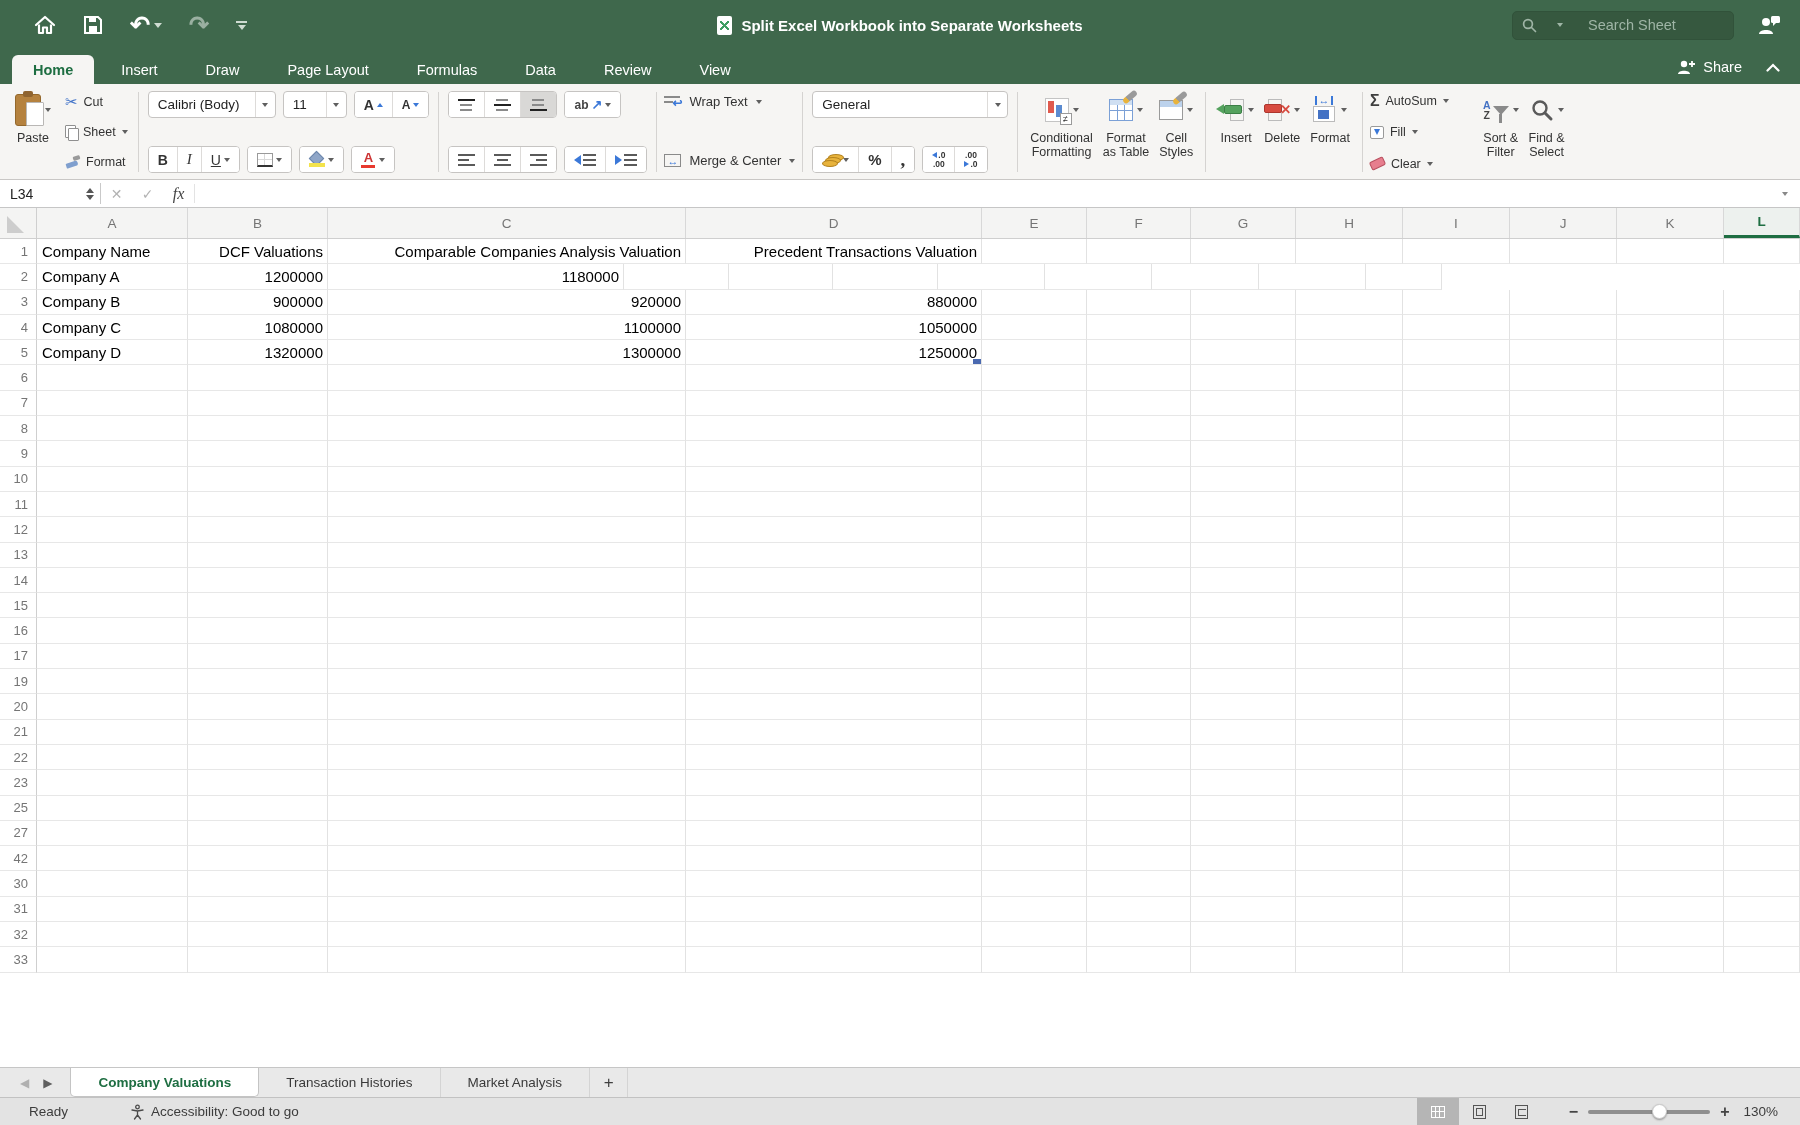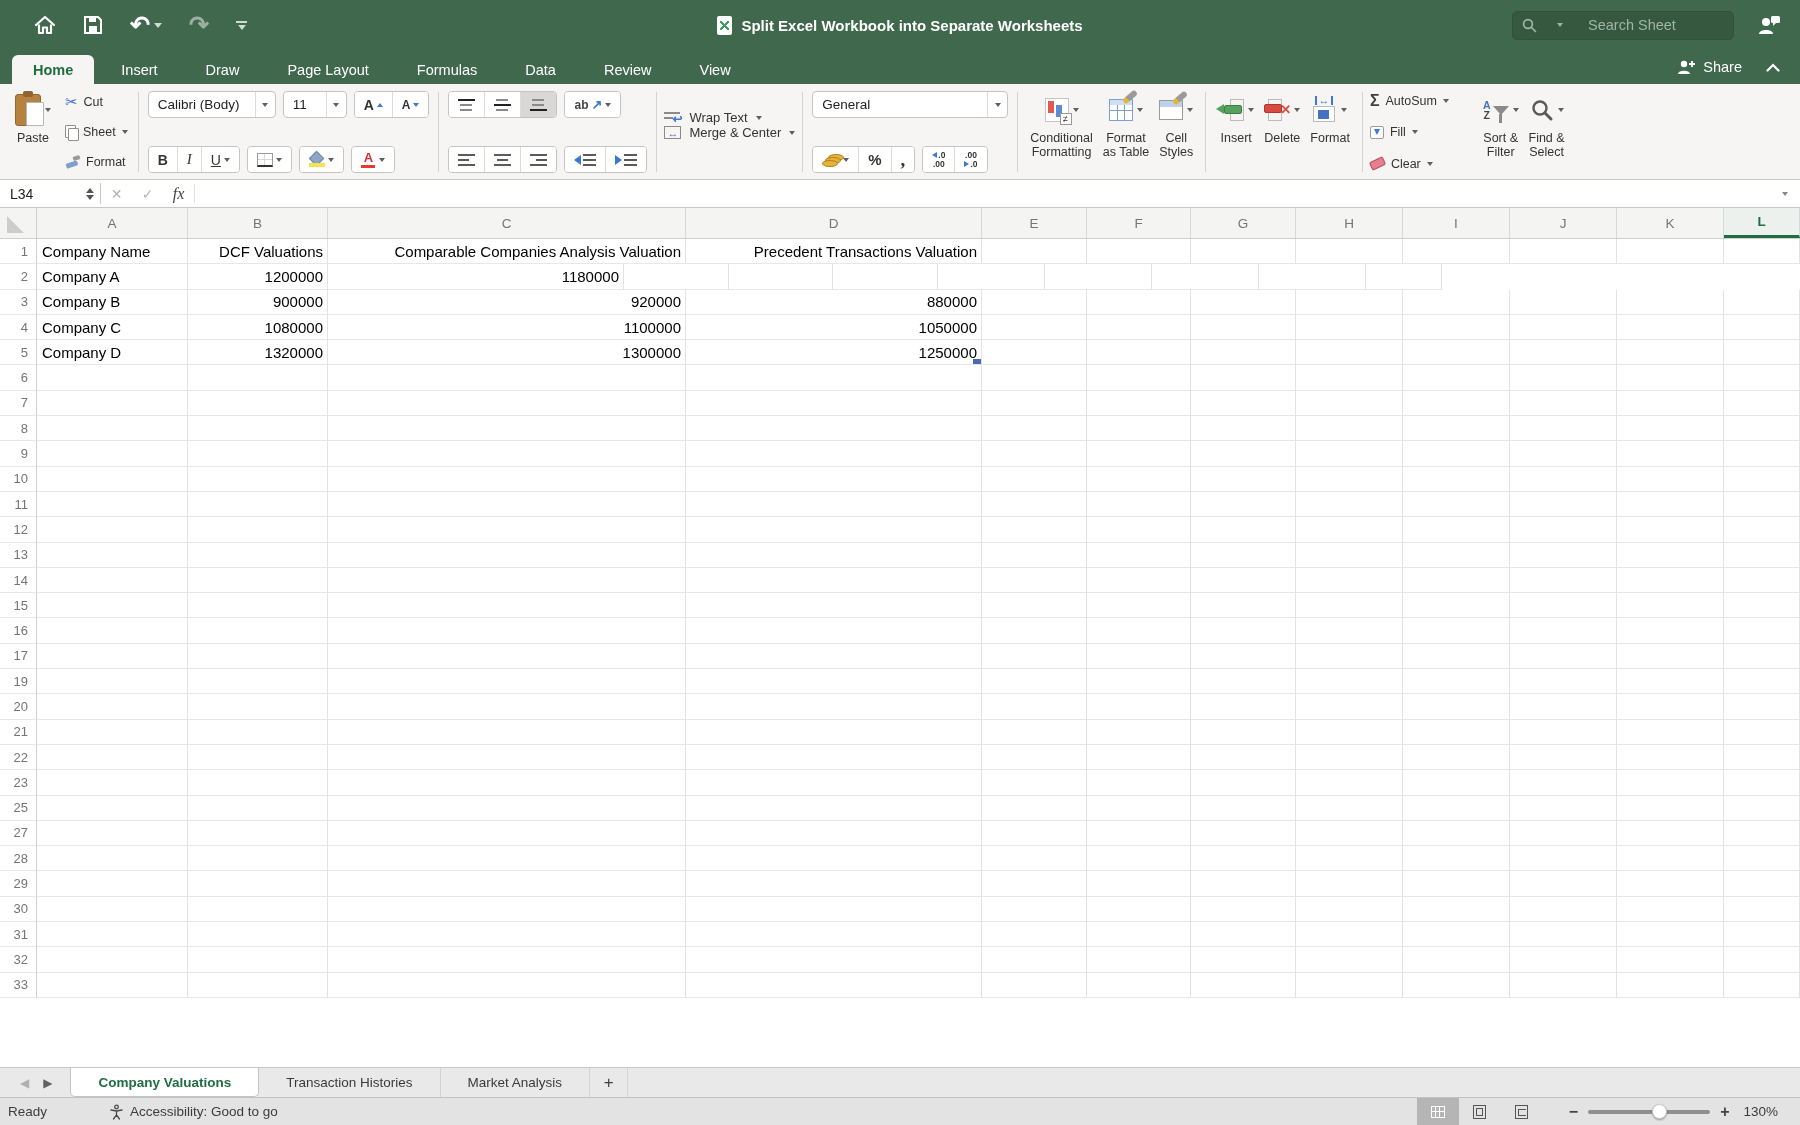--- a/index.html
+++ b/index.html
@@ -95,21 +95,21 @@
   .st-r{background-image:linear-gradient(#5a5a5a,#5a5a5a),linear-gradient(#5a5a5a,#5a5a5a),linear-gradient(#5a5a5a,#5a5a5a);background-size:17px 2px,11px 2px,17px 2px;background-position:0 0,6px 5px,0 10px;}
   .va{width:17px;height:12px;background-repeat:no-repeat;}
   .va-t{background-image:linear-gradient(#222,#222),linear-gradient(#8a8a8a,#8a8a8a),linear-gradient(#8a8a8a,#8a8a8a);background-size:17px 2px,12px 2px,12px 2px;background-position:0 0,2px 5px,2px 10px;}
   .va-m{background-image:linear-gradient(#8a8a8a,#8a8a8a),linear-gradient(#222,#222),linear-gradient(#8a8a8a,#8a8a8a);background-size:12px 2px,17px 2px,12px 2px;background-position:2px 0,0 5px,2px 10px;}
   .va-b{background-image:linear-gradient(#8a8a8a,#8a8a8a),linear-gradient(#8a8a8a,#8a8a8a),linear-gradient(#222,#222);background-size:12px 2px,12px 2px,17px 2px;background-position:2px 0,2px 5px,0 10px;}
   .ab{font-size:12px;font-weight:600;color:#444;}
   .arrne{color:#3b78d8;font-size:13px;font-weight:700;line-height:10px;}
   .ind{display:flex;align-items:center;gap:2px;}
   .tri-l{width:0;height:0;border-top:5px solid transparent;border-bottom:5px solid transparent;border-right:7px solid #3b78d8;}
   .tri-r{width:0;height:0;border-top:5px solid transparent;border-bottom:5px solid transparent;border-left:7px solid #3b78d8;}
-  .wm-col{display:flex;flex-direction:column;padding:5px 0 7px;margin-top:16px;}
+  .wm-col{display:flex;flex-direction:column;justify-content:space-between;padding:5px 0 7px;}
   .wmrow{display:flex;align-items:center;gap:8px;font-size:13px;color:#333;}
   .wrap-ic{width:17px;height:13px;position:relative;background:linear-gradient(#8a8a8a,#8a8a8a) 0 1px/16px 2px no-repeat,linear-gradient(#8a8a8a,#8a8a8a) 0 6px/9px 2px no-repeat;}
   .wrap-ic::after{content:"↩";position:absolute;right:-1px;top:1px;color:#3b78d8;font-size:12px;font-weight:700;}
   .merge-ic{width:17px;height:13px;border:1px solid #8a8a8a;display:flex;align-items:center;justify-content:center;color:#3b78d8;font-size:11px;font-weight:700;line-height:10px;}
   
   .numgrp{display:flex;flex-direction:column;justify-content:space-between;padding:2px 2px;}
   .coins{width:18px;height:14px;position:relative;}
   .coins::before{content:"";position:absolute;left:0;bottom:0;width:14px;height:5px;background:#e8b33c;border:1px solid #b4831f;border-radius:50%;box-shadow:3px -3px 0 -1px #e8b33c,3px -3px 0 0 #b4831f,6px -6px 0 -1px #e8b33c,6px -6px 0 0 #b4831f;}
   .pct{font-size:15px;font-weight:600;color:#333;}
   .comma{font-size:19px;font-weight:700;color:#333;font-family:"Liberation Serif",serif;line-height:10px;}
@@ -186,21 +186,21 @@
   .stabs{height:30px;background:#e9e9e9;border-top:1px solid #c6c6c6;display:flex;align-items:stretch;flex:0 0 auto;}
   .snav{display:flex;align-items:center;gap:14px;padding:0 18px 0 20px;}
   .snav .l{color:#b0b0b0;font-size:12px;} .snav .r{color:#5f5f5f;font-size:12px;}
   .stab{display:flex;align-items:center;padding:0 27px;font-size:13.5px;color:#3a3a3a;border-right:1px solid #d4d4d4;}
   .stab:first-of-type{border-left:1px solid #d4d4d4;}
   .stab.active{background:#fff;color:#1e6e42;font-weight:700;border:1px solid #c4c4c4;border-top:0;border-radius:0 0 5px 5px;}
   .addsheet{width:38px;display:flex;align-items:center;justify-content:center;font-size:17px;color:#3f3f3f;border-right:1px solid #d4d4d4;}
 
   
   .sbar{height:28px;background:#e3e3e3;border-top:1px solid #c2c2c2;display:flex;align-items:center;font-size:13.5px;color:#3c3c3c;flex:0 0 auto;}
-  .sb-ready{margin-left:8px;}
+  .sb-ready{margin-left:29px;}
   .sb-acc{margin-left:62px;display:flex;align-items:center;gap:6px;}
   .sb-right{margin-left:auto;display:flex;align-items:center;margin-right:22px;gap:0;}
   .viewbtn{width:42px;height:27px;display:flex;align-items:center;justify-content:center;}
   .viewbtn.on{background:#b5b5b5;}
   .vi-grid{width:14px;height:12px;border:1px solid #555;background:linear-gradient(#555,#555) 33% 0/1px 100% no-repeat,linear-gradient(#555,#555) 66% 0/1px 100% no-repeat,linear-gradient(#555,#555) 0 50%/100% 1px no-repeat;}
   .viewbtn.on .vi-grid{border-color:#fff;background:linear-gradient(#fff,#fff) 33% 0/1px 100% no-repeat,linear-gradient(#fff,#fff) 66% 0/1px 100% no-repeat,linear-gradient(#fff,#fff) 0 50%/100% 1px no-repeat;}
   .vi-page{width:13px;height:14px;border:1px solid #555;display:flex;align-items:center;justify-content:center;}
   .vi-page i{display:block;width:7px;height:8px;border:1px solid #555;}
   .vi-break{width:13px;height:14px;border:1px solid #555;position:relative;}
   .vi-break::after{content:"";position:absolute;left:2px;bottom:2px;width:7px;height:5px;border:1px solid #555;border-right:0;}
@@ -1013,36 +1013,21 @@
         <div class="cell" style="width: 105px;"></div>
         <div class="cell" style="width: 104px;"></div>
         <div class="cell" style="width: 105px;"></div>
         <div class="cell" style="width: 107px;"></div>
         <div class="cell" style="width: 107px;"></div>
         <div class="cell" style="width: 107px;"></div>
         <div class="cell" style="width: 107px;"></div>
         <div class="cell" style="width: 76px;"></div>
       </div>
       <div class="grow">
-        <div class="gutter">28</div>
-        <div class="cell" style="width: 151px;"></div>
-        <div class="cell" style="width: 140px;"></div>
-        <div class="cell" style="width: 358px;"></div>
-        <div class="cell" style="width: 296px;"></div>
-        <div class="cell" style="width: 105px;"></div>
-        <div class="cell" style="width: 104px;"></div>
-        <div class="cell" style="width: 105px;"></div>
-        <div class="cell" style="width: 107px;"></div>
-        <div class="cell" style="width: 107px;"></div>
-        <div class="cell" style="width: 107px;"></div>
-        <div class="cell" style="width: 107px;"></div>
-        <div class="cell" style="width: 76px;"></div>
-      </div>
-      <div class="grow">
-        <div class="gutter">29</div>
+        <div class="gutter">42</div>
         <div class="cell" style="width: 151px;"></div>
         <div class="cell" style="width: 140px;"></div>
         <div class="cell" style="width: 358px;"></div>
         <div class="cell" style="width: 296px;"></div>
         <div class="cell" style="width: 105px;"></div>
         <div class="cell" style="width: 104px;"></div>
         <div class="cell" style="width: 105px;"></div>
         <div class="cell" style="width: 107px;"></div>
         <div class="cell" style="width: 107px;"></div>
         <div class="cell" style="width: 107px;"></div>

